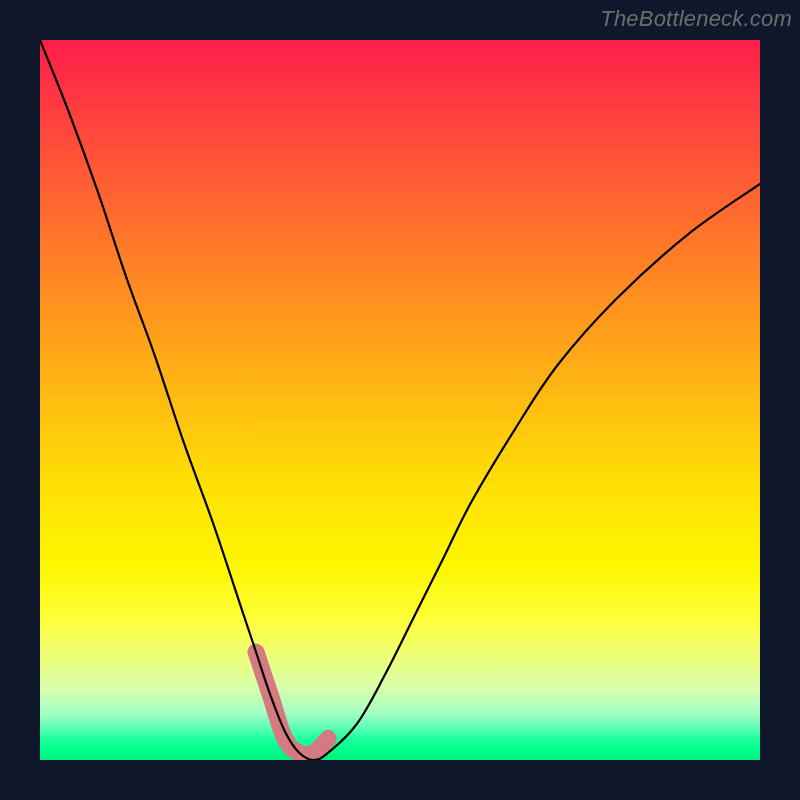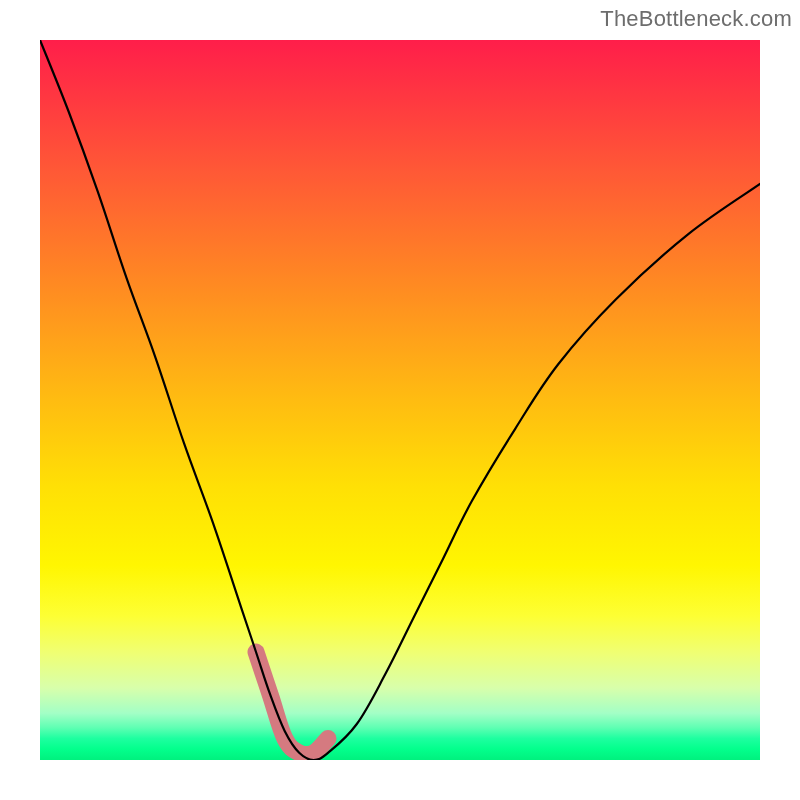--- a/index.html
+++ b/index.html
@@ -10,21 +10,22 @@
     background: #000;
     position: relative;
     font-family: Arial, Helvetica, sans-serif;
   }
   .frame {
     position: absolute;
     left: 0;
     top: 0;
     width: 800px;
     height: 800px;
-    background: #ffffff;
+    background: #0f172a;
+    font-style: italic;
   }
   .plot {
     position: absolute;
     left: 40px;
     top: 40px;
     width: 720px;
     height: 720px;
     overflow: hidden;
   }
   .gradient {

